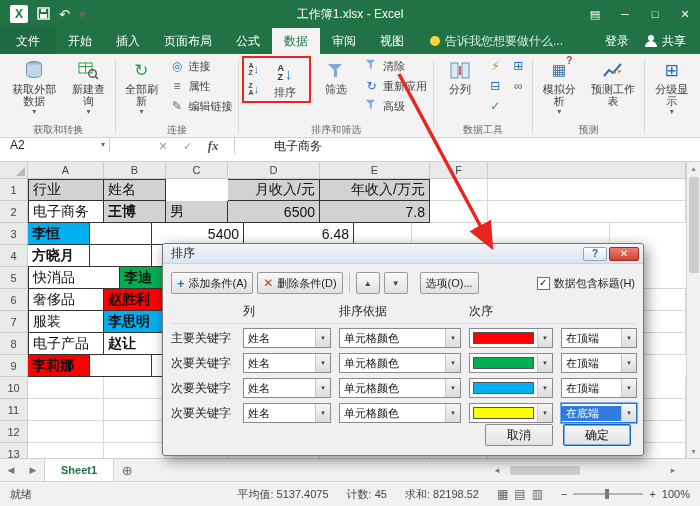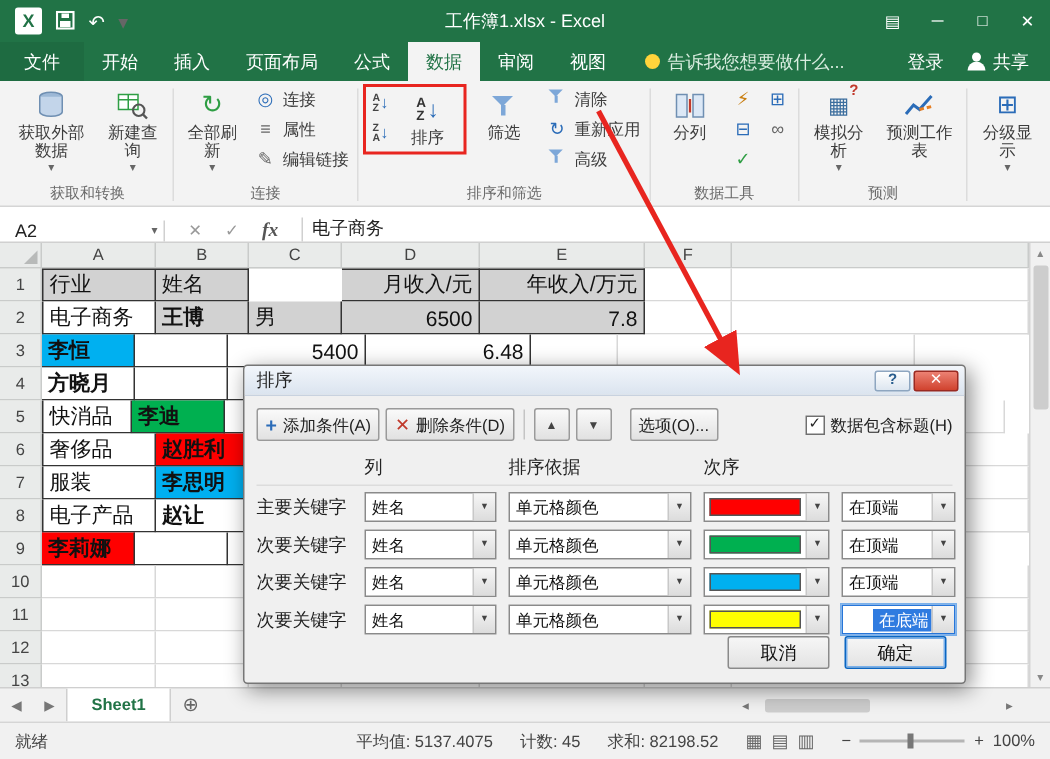--- a/index.html
+++ b/index.html
@@ -51,21 +51,21 @@
   .azbig b{font-size:15px;color:#2b6cb8;}
   .funnel{display:inline-block;position:relative;width:17px;height:15px;}
   .funnel::before{content:'';position:absolute;left:1px;top:1px;border-left:7px solid transparent;border-right:7px solid transparent;border-top:7px solid #7da7d8;}
   .funnel::after{content:'';position:absolute;left:7px;top:7px;width:3px;height:7px;background:#7da7d8;}
   .funnel.sm{transform:scale(.68);transform-origin:left top;width:13px;height:11px;}
   .ic-orange{color:#c87d0e;}.ic-green{color:#2f9e44;}.ic-blue{color:#2b6cb8;}.ic-gray{color:#666;}
   .whatif{position:relative;font-size:15px;color:#3c6e9e;}
   .whatif i{position:absolute;right:-6px;top:-3px;font-style:normal;font-size:10px;color:#c0392b;font-weight:bold;}
 
   
-  .formula-bar{position:absolute;top:138px;left:0;right:0;height:24px;background:#fff;border-bottom:1px solid #d0d0d0;display:flex;align-items:flex-end;}
+  .formula-bar{position:absolute;top:138px;left:0;right:0;height:24px;background:#fff;border-bottom:1px solid #d0d0d0;display:flex;align-items:flex-start;gap:33px;}
   .name-box{width:110px;border-right:1px solid #d0d0d0;display:flex;align-items:center;padding:0 4px 0 10px;font-size:12px;color:#222;}
   .name-box .dd{margin-left:auto;}
   .fxzone{width:92px;border-right:1px solid #d0d0d0;display:flex;align-items:center;justify-content:space-evenly;color:#9a9a9a;font-size:11px;}
   .fxzone .fx{font-family:"Liberation Serif","DejaVu Serif",serif;font-style:italic;font-weight:bold;font-size:13px;color:#555;}
   .fb-value{flex:1;display:flex;align-items:center;padding-left:6px;font-size:12px;color:#222;}
 
   
   .grid{position:absolute;top:162px;left:0;width:686px;height:296px;overflow:hidden;background:#fff;}
   .grow{display:flex;height:22px;}
   .grow.ghead{height:17px;}
@@ -126,21 +126,21 @@
   .w-c1{width:88px;flex:none;}
   .w-c2{width:122px;flex:none;}
   .w-sw{width:84px;flex:none;}
   .w-or{width:76px;flex:none;}
   .srow{display:flex;gap:8px;align-items:center;margin-bottom:5px;}
   .skey{width:64px;flex:none;font-size:12px;color:#222;}
   .combo{height:20px;background:#fff;border:1px solid #8a8a8a;display:flex;align-items:center;font-size:11px;color:#111;}
   .combo .ctext{flex:1;padding:0 4px;white-space:nowrap;overflow:hidden;}
   .combo .carrow{width:15px;align-self:stretch;border-left:1px solid #c8c8c8;background:linear-gradient(#f6f6f6,#dcdcdc);display:flex;align-items:center;justify-content:center;font-size:6px;color:#444;flex:none;}
   .combo .swatch{flex:1;height:12px;margin:0 3px;border:1px solid #555;}
-  .combo.focus{border-color:#2675d8;outline:1px solid #7ab0ea;padding-left:20px;}
+  .combo.focus{border-color:#2675d8;outline:1px solid #7ab0ea;}
   .ctext.hl{background:#2f7be0;color:#fff;}
   .dlg-foot{position:absolute;right:12px;bottom:10px;display:flex;gap:10px;}
   .pushbtn{width:68px;height:22px;border:1px solid #8a8a8a;border-radius:2px;background:linear-gradient(#f6f6f6,#e3e3e3);display:flex;align-items:center;justify-content:center;font-size:12px;color:#111;}
   .pushbtn.default{border:1px solid #0b66c2;box-shadow:inset 0 0 0 1px #7ab0ea;}
 
   
   .overlay{position:absolute;top:0;left:0;width:700px;height:506px;pointer-events:none;z-index:40;}
 </style>
 </head>
 <body>
@@ -444,21 +444,21 @@
         <div class="gcell rh" style="width: 28px;">4</div>
         <div class="gcell tb bold" style="width: 62px;">方晓月</div>
         <div class="gcell tb" style="width: 62px;"></div>
         <div class="gcell tb" style="width: 92px;"></div>
         <div class="gcell tb" style="width: 110px;"></div>
         <div class="gcell" style="width: 58px;"></div>
         <div class="gcell" style="width: 198px;"></div>
       </div>
       <div class="grow">
         <div class="gcell rh" style="width: 28px;">5</div>
-        <div class="gcell tb tb-left" style="width: 60px;">快消品</div>
+        <div class="gcell tb tb-left" style="width: 92px;">快消品</div>
         <div class="gcell tb bold" style="width: 62px; background: rgb(0, 176, 80);">李迪</div>
         <div class="gcell tb" style="width: 62px;"></div>
         <div class="gcell tb" style="width: 92px;"></div>
         <div class="gcell tb" style="width: 110px;"></div>
         <div class="gcell" style="width: 58px;"></div>
         <div class="gcell" style="width: 198px;"></div>
       </div>
       <div class="grow">
         <div class="gcell rh" style="width: 28px;">6</div>
         <div class="gcell tb tb-left" style="width: 76px;">奢侈品</div>

